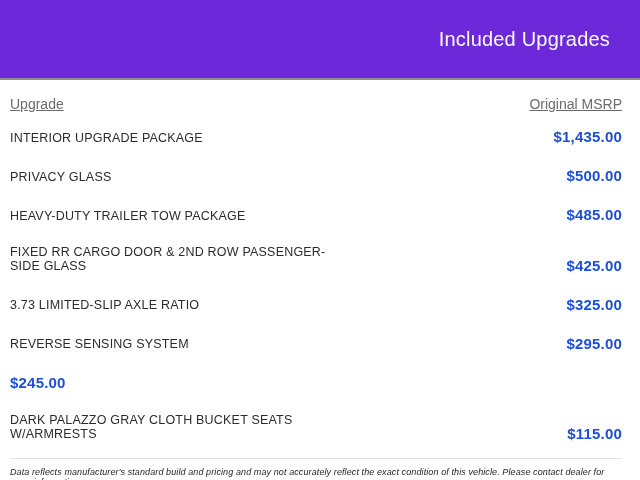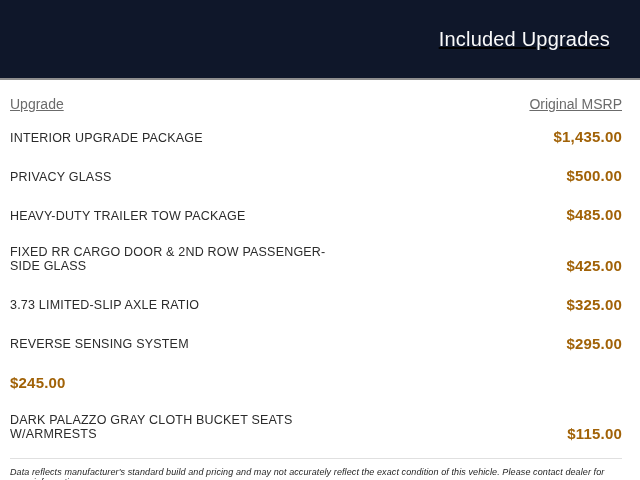--- a/index.html
+++ b/index.html
@@ -6,27 +6,26 @@
   html, body {
     width: 640px; height: 480px;
     background: #ffffff;
     font-family: "Liberation Sans", sans-serif;
     overflow: hidden;
   }
   .page { width: 640px; height: 480px; background: #ffffff; }
 
   .header {
     height: 80px;
-    background: #0f172a;
+    background: #6d28d9;
     border-bottom: 2px solid #8e8e8e;
     display: flex;
     align-items: center;
     justify-content: flex-end;
     padding-right: 30px;
-    text-decoration: underline;
   }
   .header-title {
     color: #fafafa;
     font-size: 20px;
     font-weight: 400;
     letter-spacing: 0.2px;
   }
 
   .content { padding: 0 18px 0 10px; }
 
@@ -49,21 +48,21 @@
   .row-label {
     font-size: 12.5px;
     line-height: 1.15;
     color: #2b2b2b;
     max-width: 345px;
     letter-spacing: 0.2px;
   }
   .row-price {
     font-size: 15px;
     font-weight: 700;
-    color: #a16207;
+    color: #1d4ed8;
     white-space: nowrap;
     letter-spacing: 0.2px;
   }
 
   .disclaimer {
     margin-top: 5px;
     padding-top: 8px;
     border-top: 1px solid #e0e0e0;
     font-style: italic;
     font-size: 9px;

